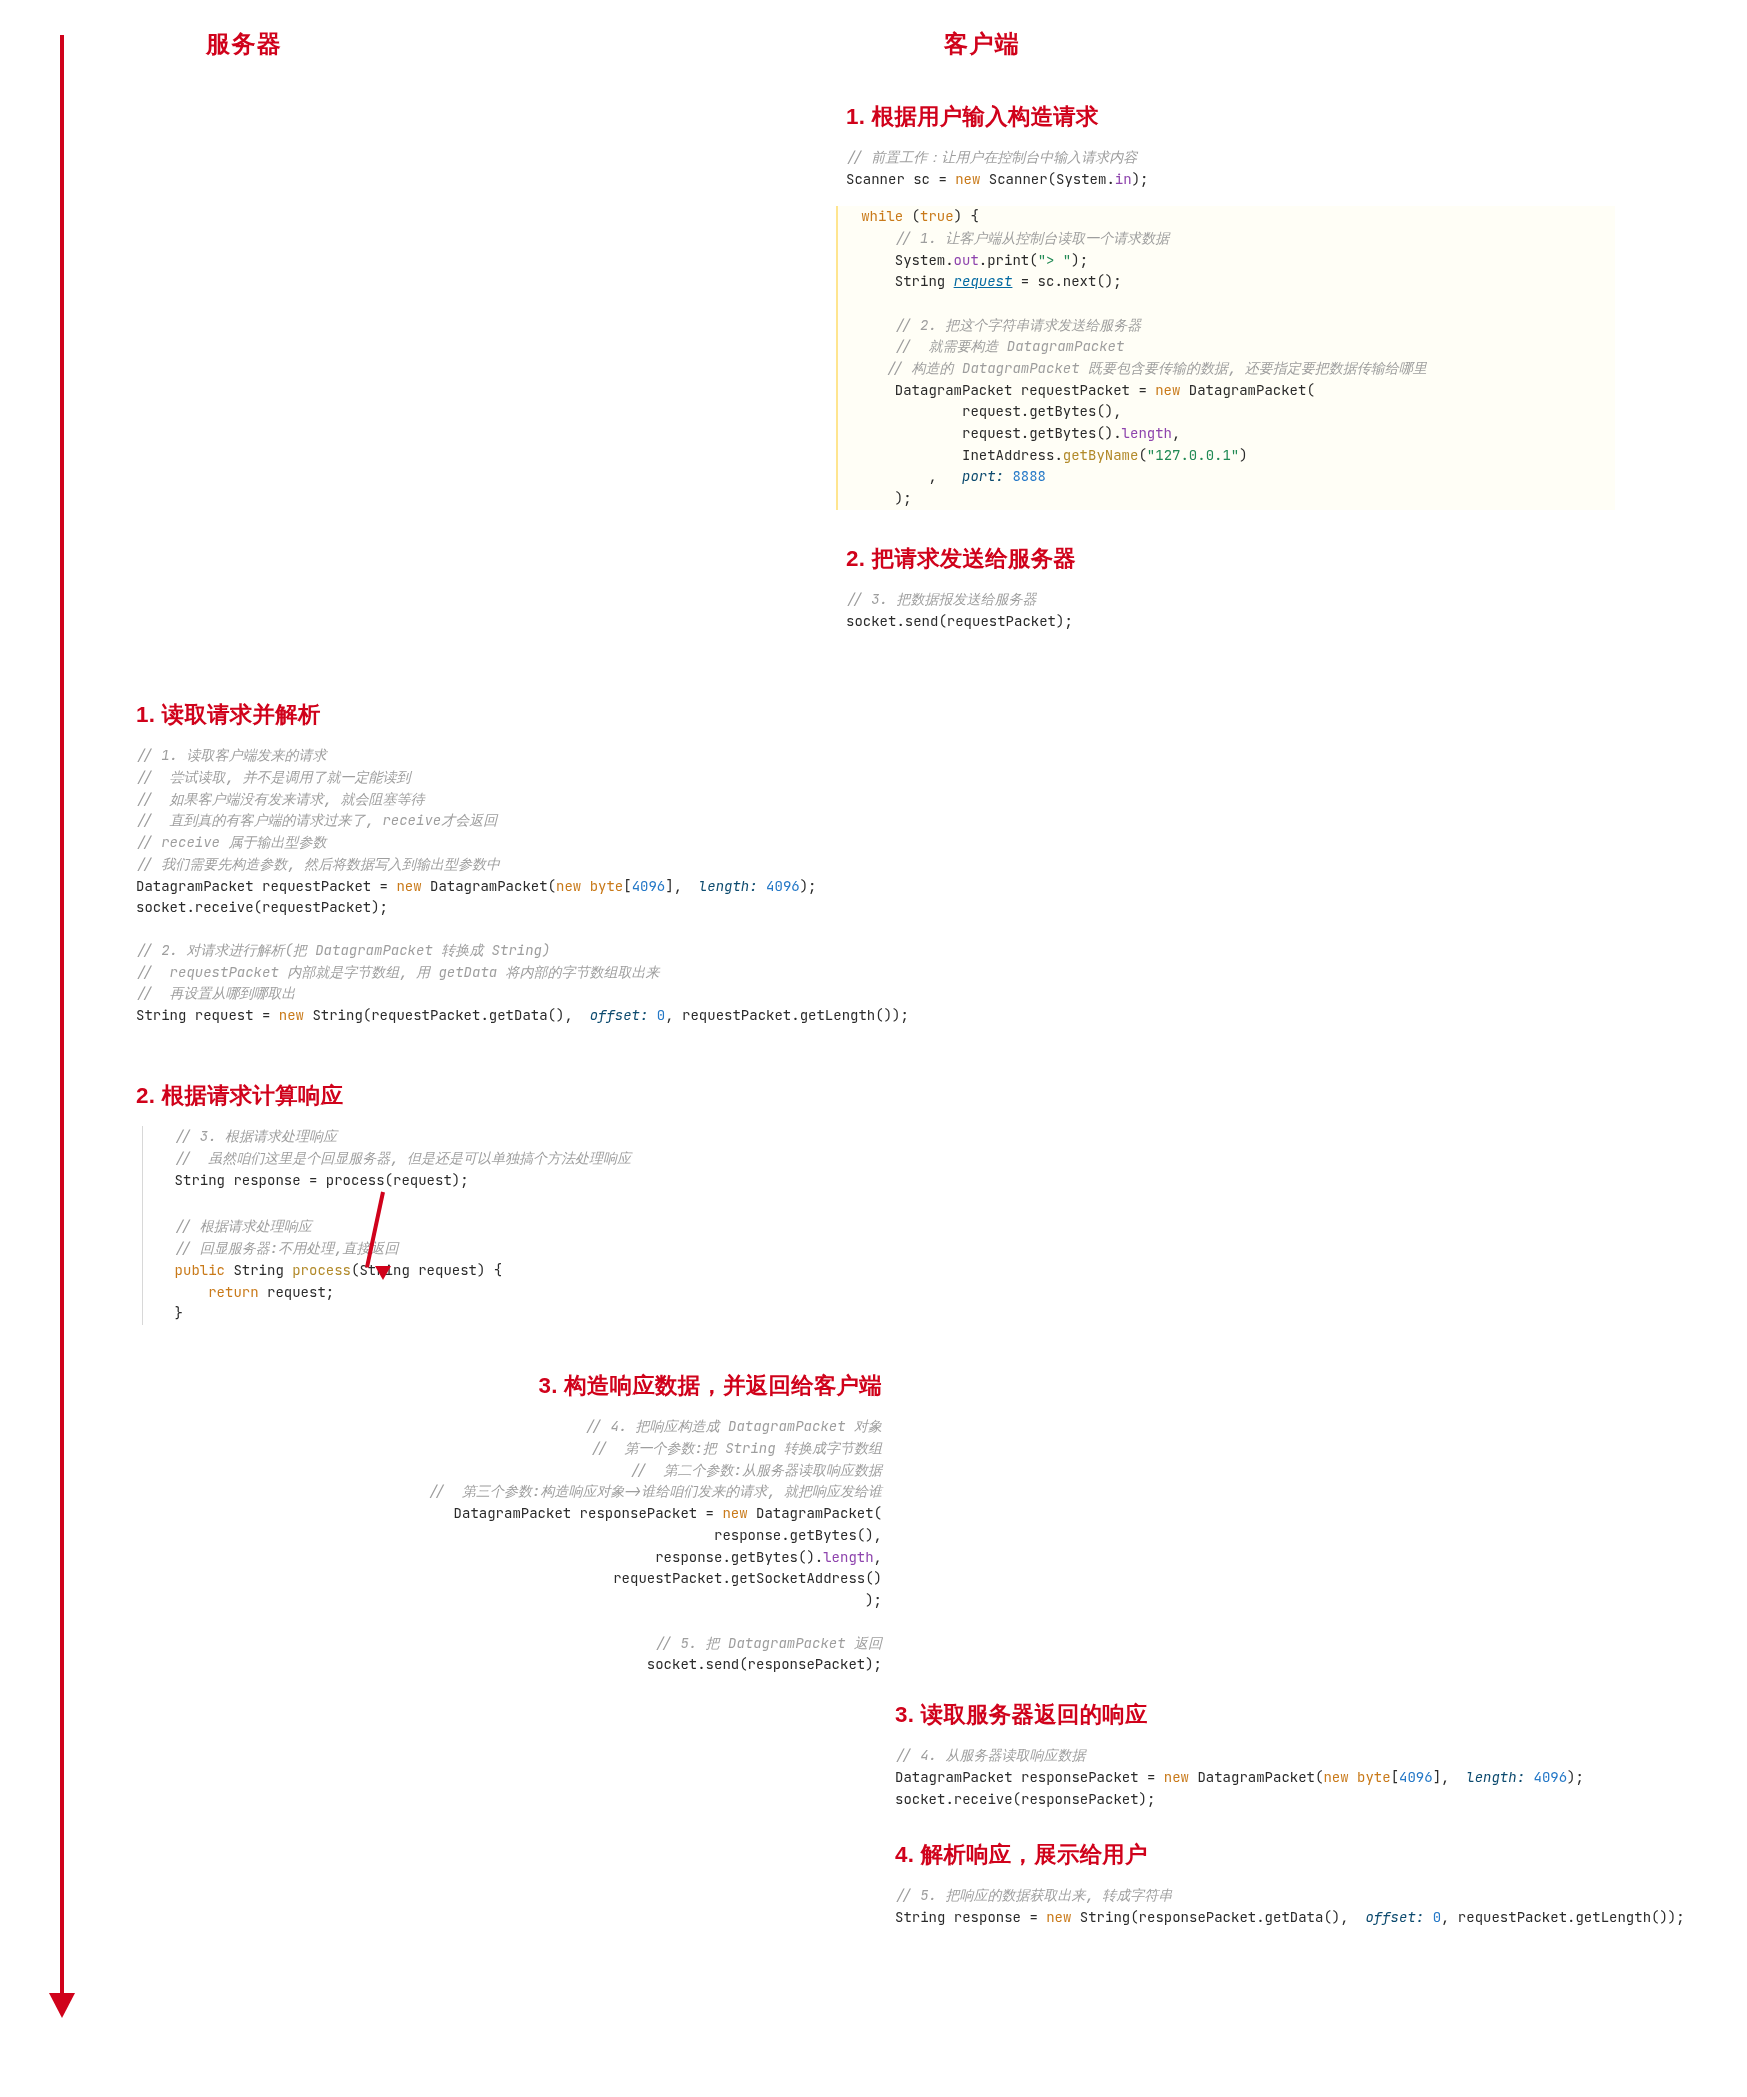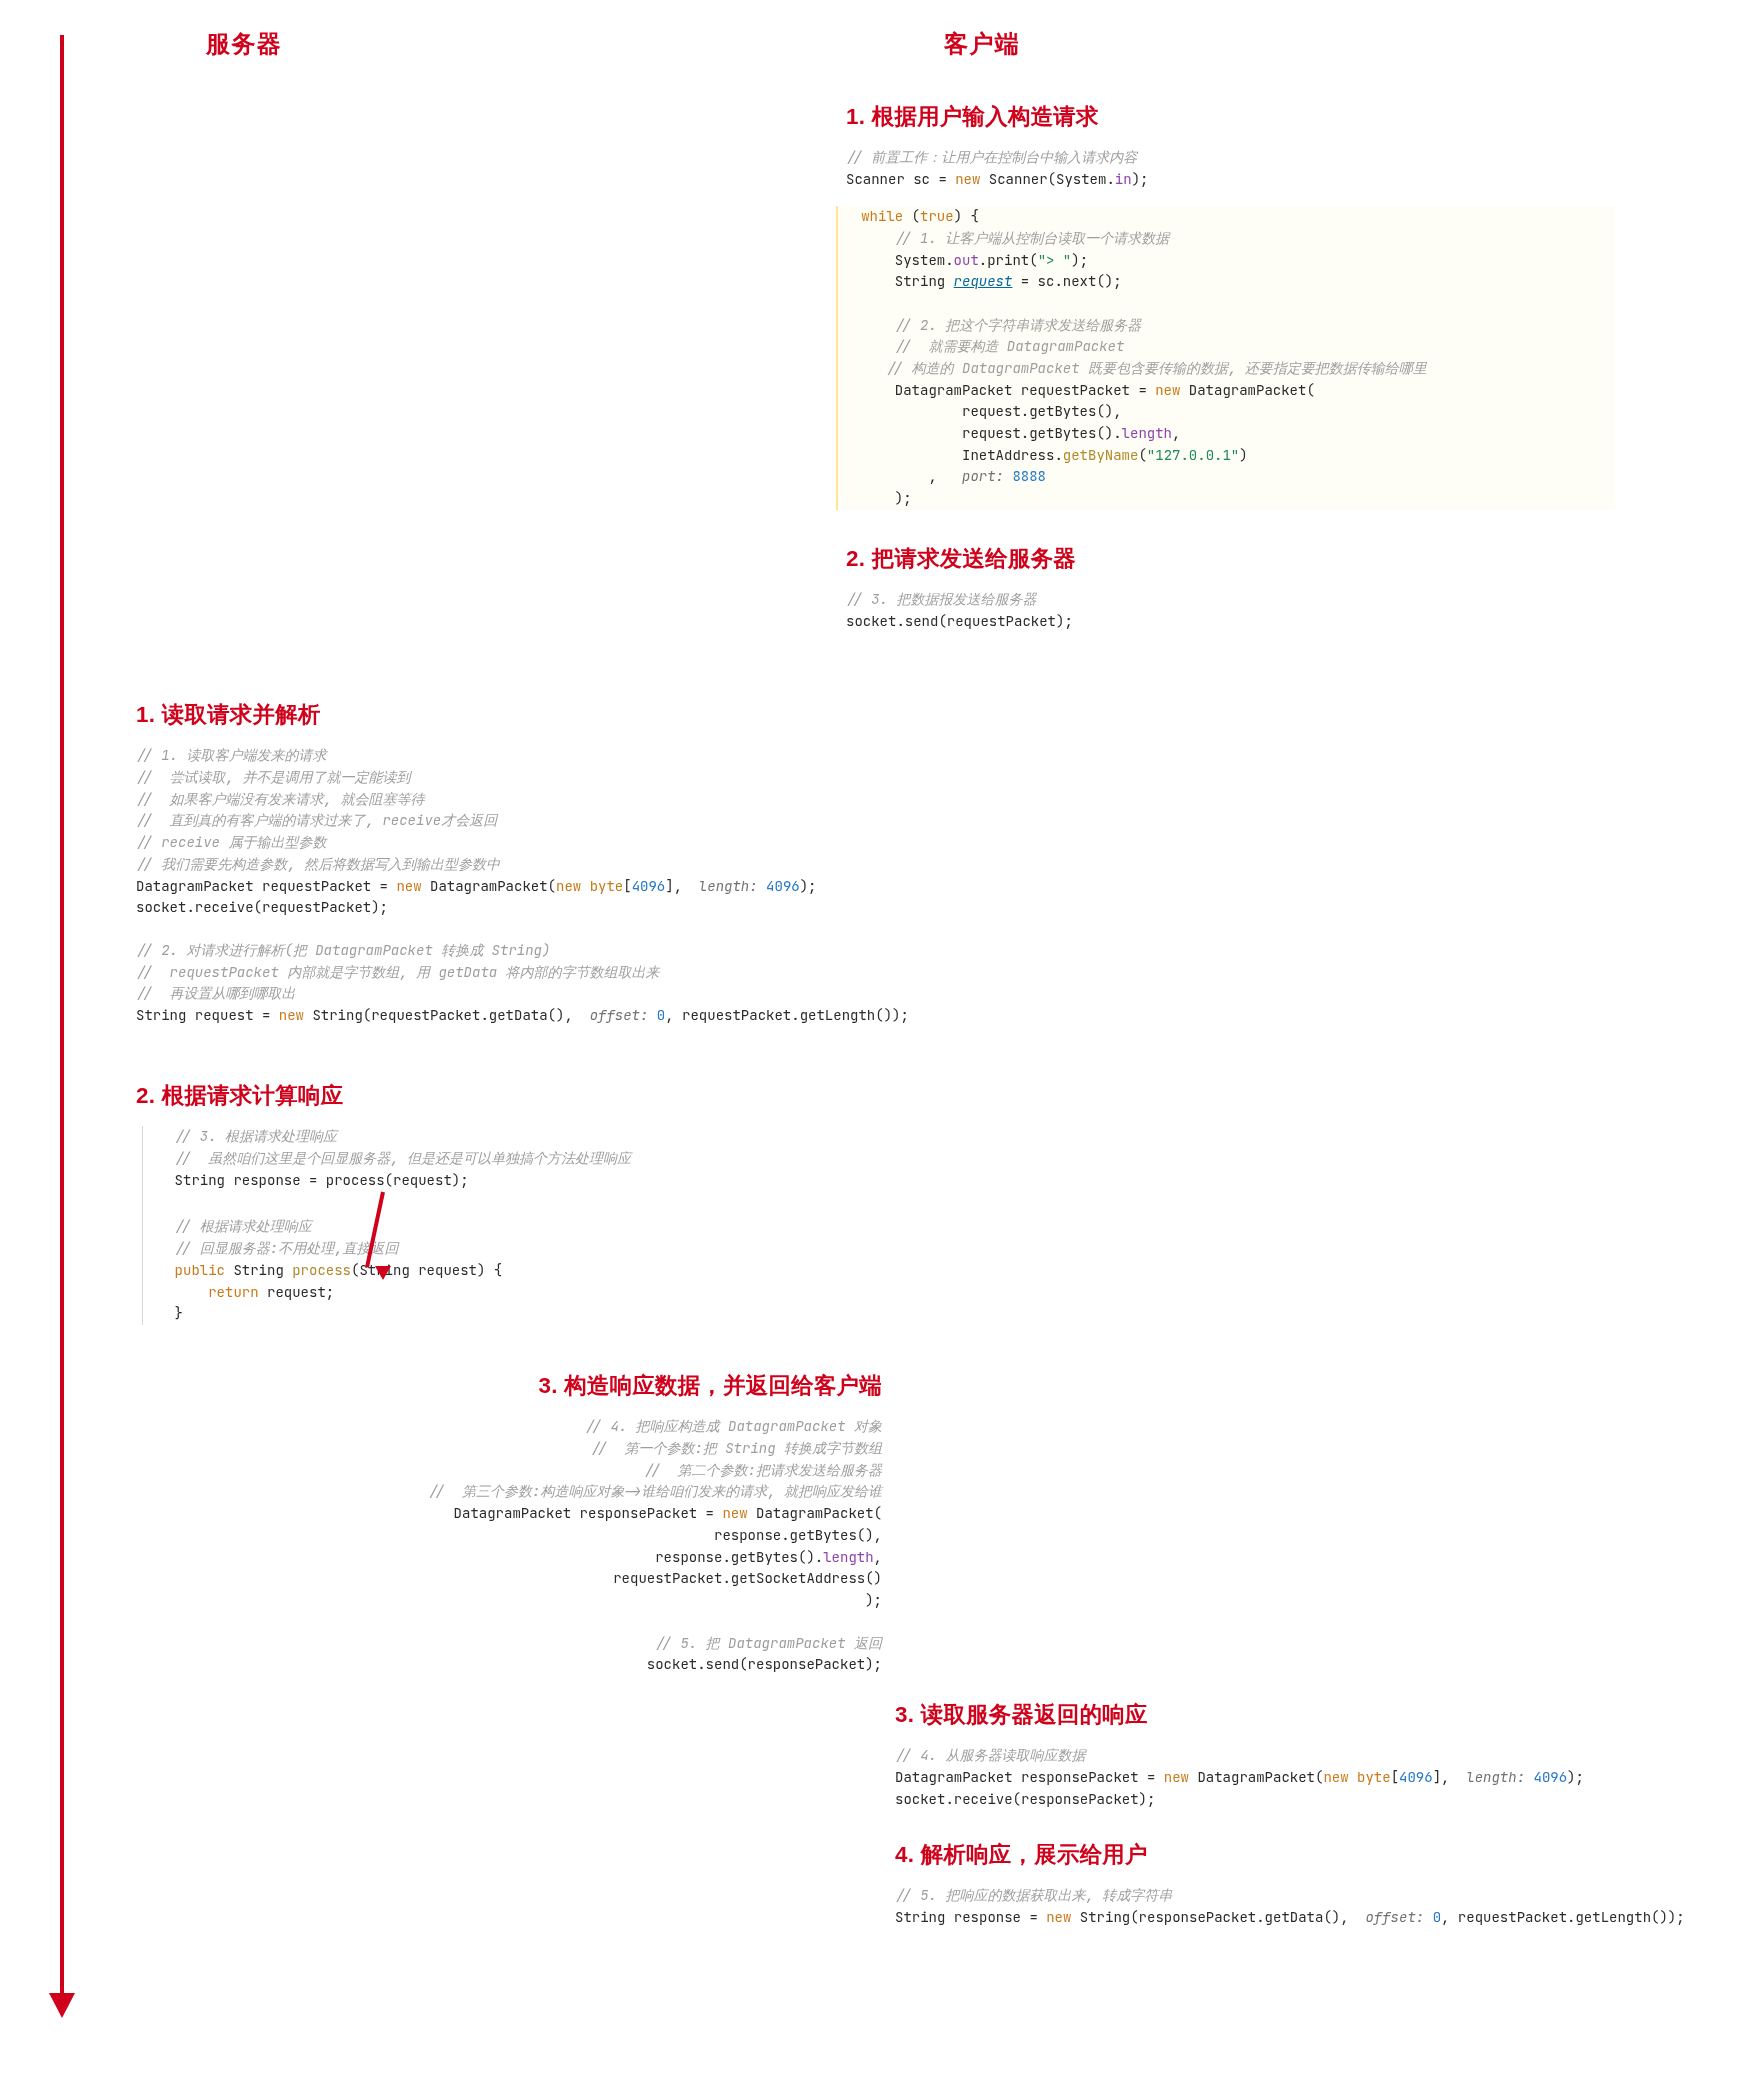--- a/index.html
+++ b/index.html
@@ -41,21 +41,21 @@
     line-height: 1.55;
     white-space: pre;
     color: #2b2b2b;
   }
   .cmt   { color: #9e9e9e; font-style: italic; }
   .kw    { color: #c97a1a; }
   .prop  { color: #8e44ad; }            
   .str   { color: #218a55; }
   .num   { color: #2478c7; }
   .fn    { color: #b28a2a; }            
-  .param { color: #737373; font-style: italic; }
+  .param { color: #0c4a6e; font-style: italic; }
   .decor { text-decoration: underline; color: #0369a1; font-style: italic;}
 
   
   .hl {
     border-left: 2.8px solid #ffe58f;
     background: rgba(255, 251, 230, .35);
     padding-left: 23px;
     margin-left: -9.8px;
   }
 
@@ -176,21 +176,21 @@
     <div class="accent-arrow" style="left:245px; top:112px;">
       <div class="ashaft" style="height:77px; transform:rotate(12deg);"></div>
       <div class="ahead" style="left:-5.6px; top:74px;"></div>
     </div>
   </div>
 
   <div class="block" style="left:148px; top:1370px; width:734px;text-align:right;">
     <div class="section-title">3. 构造响应数据，并返回给客户端</div>
     <div class="code"><span class="cmt">// 4. 把响应构造成 DatagramPacket 对象</span>
 <span class="cmt">//  第一个参数:把 String 转换成字节数组</span>
-<span class="cmt">//  第二个参数:把请求发送给服务器</span>
+<span class="cmt">//  第二个参数:从服务器读取响应数据</span>
 <span class="cmt">//  第三个参数:构造响应对象-&gt;谁给咱们发来的请求, 就把响应发给谁</span>
 DatagramPacket responsePacket = <span class="kw">new</span> DatagramPacket(
         response.getBytes(),
         response.getBytes().<span class="prop">length</span>,
         requestPacket.getSocketAddress()
 );</div>
     <div class="guide" style="margin-top:-88px; margin-left:4.2px; padding-left:18px; height:88px; border-left:1.4px solid #d8d8d8; pointer-events:none; opacity:0;"></div>
     <div style="height:21px;"></div>
     <div class="code"><span class="cmt">// 5. 把 DatagramPacket 返回</span>
 socket.send(responsePacket);</div>

